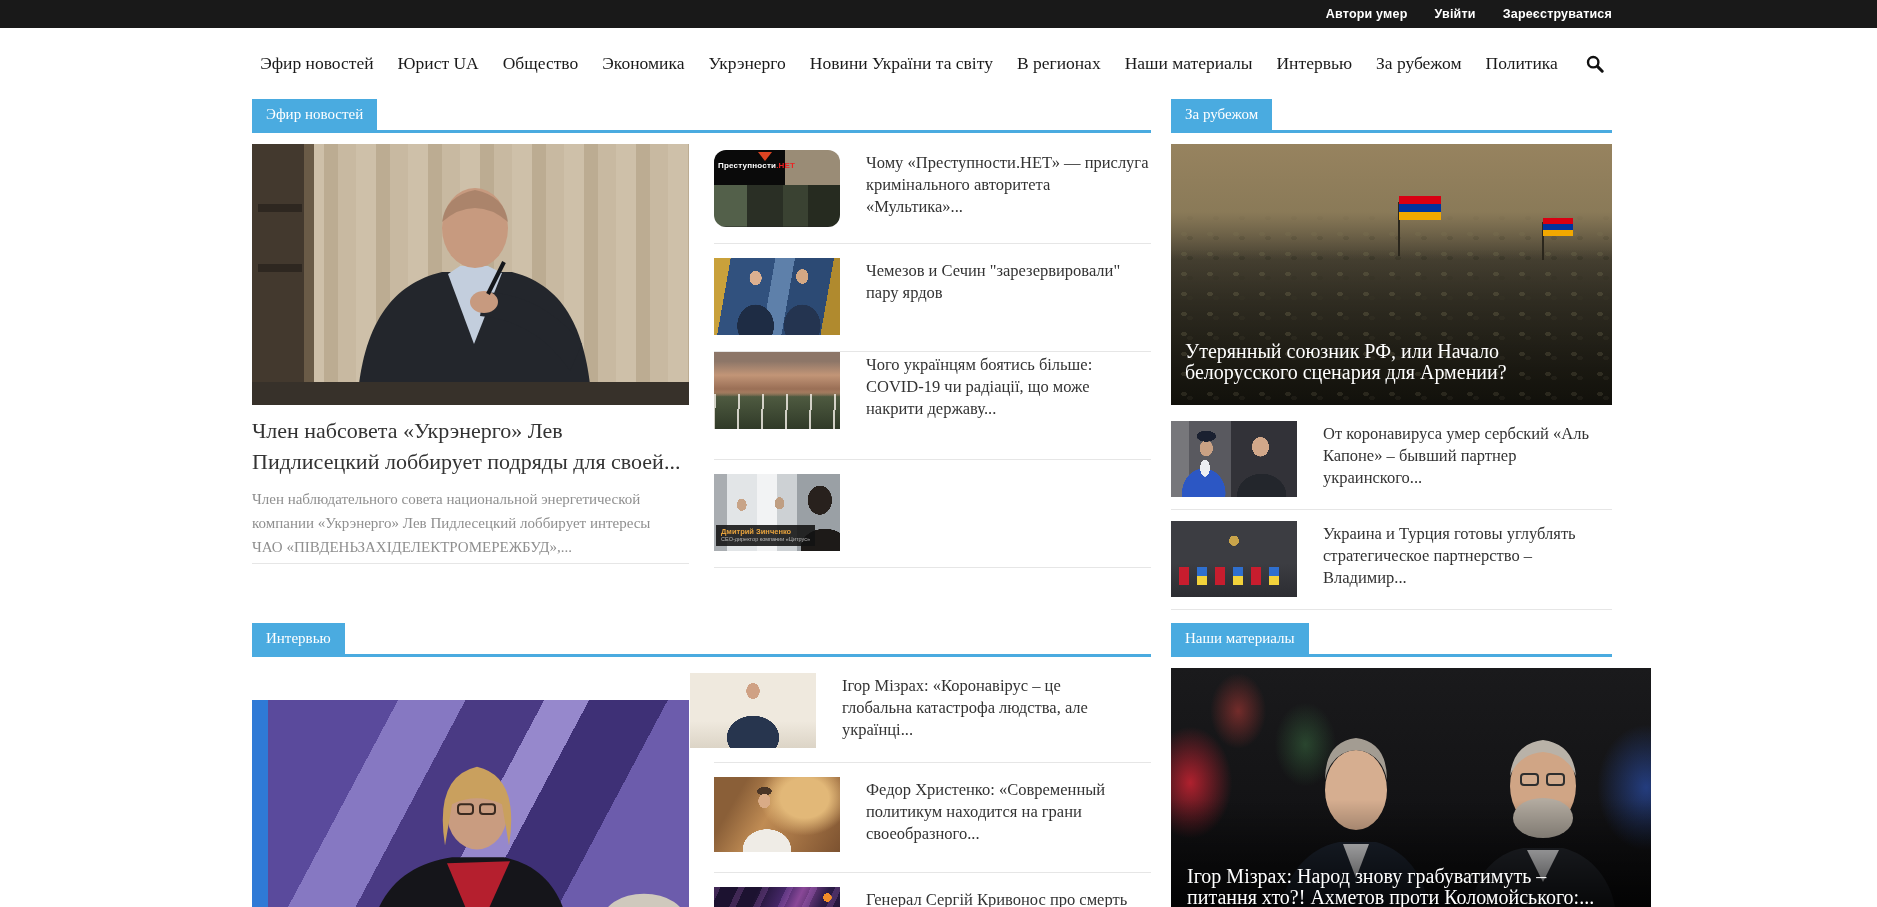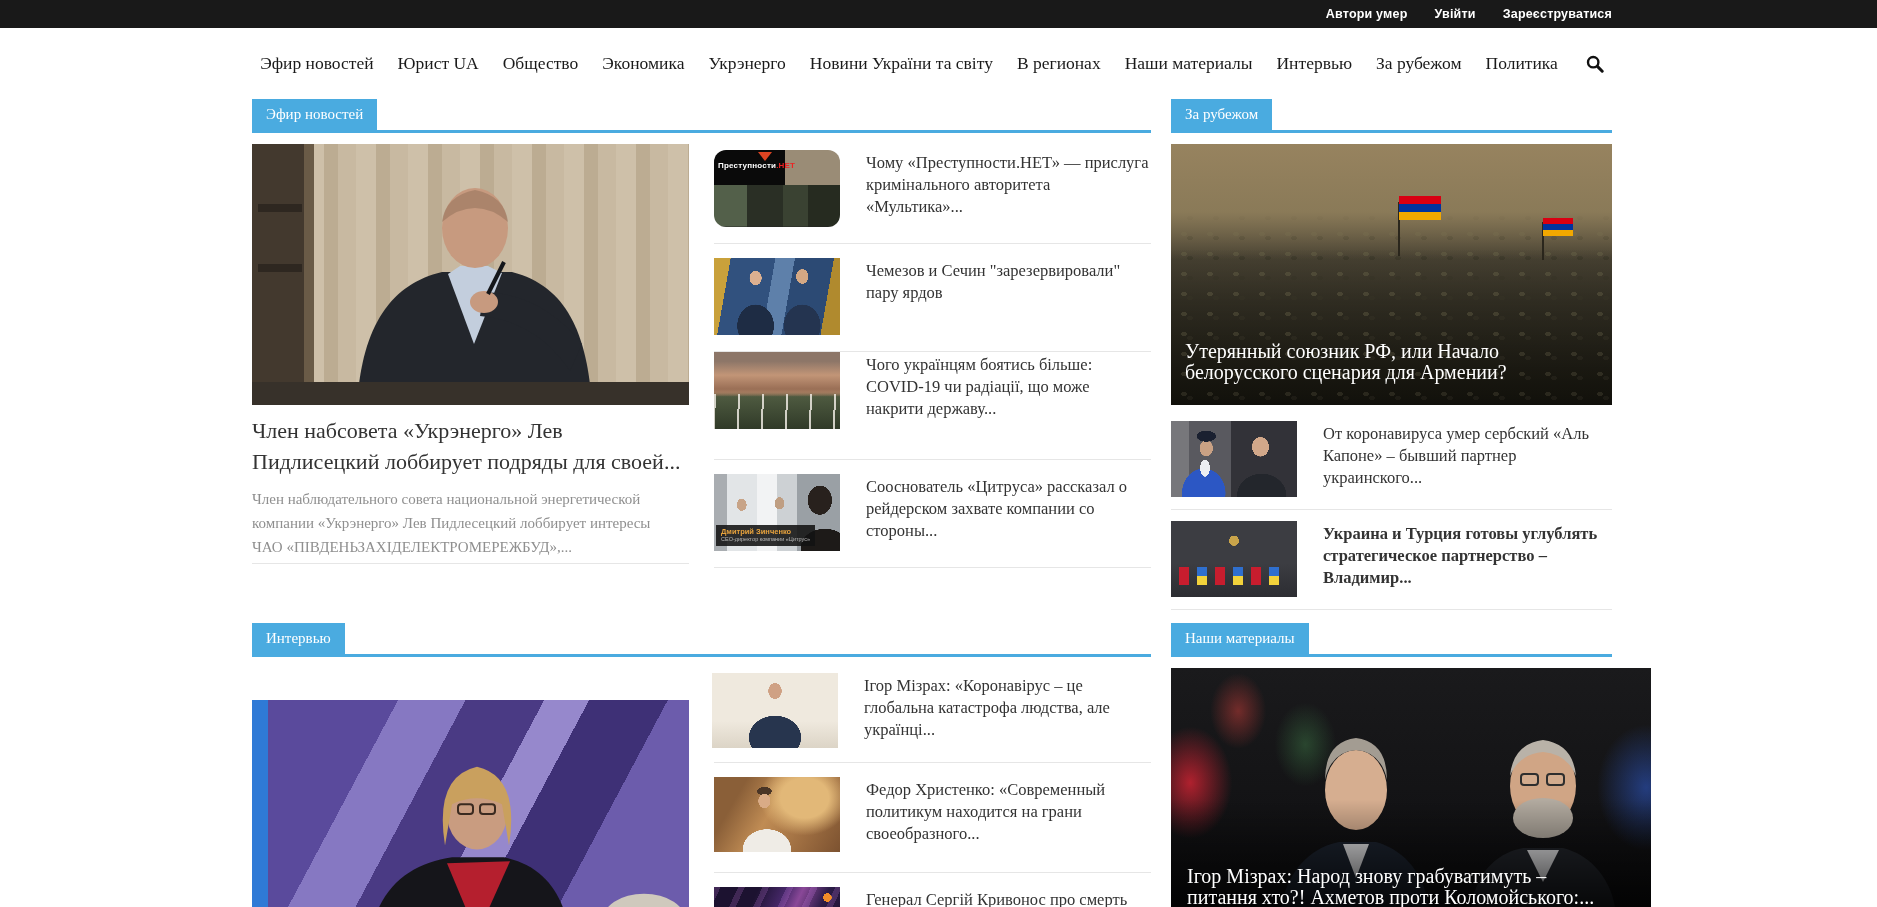--- a/index.html
+++ b/index.html
@@ -213,21 +213,20 @@
   </div>
   <div class="div-h" style="left:714px;top:459px;width:437px;"></div>
 
   <div class="row" style="left:714px;top:474px;width:437px;height:77px;">
     <div class="thumb t-zin">
       <div class="zin-cap">
         <div class="zin-name">Дмитрий Зинченко</div>
         <div class="zin-role">CEO-директор компании «Цитрус»</div>
       </div>
     </div>
-    <div class="rtitle">Сооснователь «Цитруса» рассказал о рейдерском захвате компании со стороны...</div>
   </div>
   <div class="div-h" style="left:714px;top:567px;width:437px;"></div>
 
   <div class="tab" style="left:1171px;top:99px;">За рубежом</div>
   <div class="rule" style="left:1171px;top:130px;width:441px;"></div>
 
   <div class="feat img-army" style="left:1171px;top:144px;width:441px;height:261px;">
     <svg viewBox="0 0 441 261" preserveAspectRatio="none">
       <line x1="228" y1="58" x2="228" y2="112" stroke="#2a261c" stroke-width="2"></line>
       <rect x="228" y="52" width="42" height="8" fill="#d90012"></rect>
@@ -242,21 +241,21 @@
   </div>
 
   <div class="row" style="left:1171px;top:421px;width:441px;height:76px;">
     <div class="thumb t-capone" style="height:76px;"></div>
     <div class="rtitle" style="width:289px;">От коронавируса умер сербский «Аль Капоне» – бывший партнер украинского...</div>
   </div>
   <div class="div-h" style="left:1171px;top:509px;width:441px;"></div>
 
   <div class="row" style="left:1171px;top:521px;width:441px;height:76px;">
     <div class="thumb t-flags" style="height:76px;"></div>
-    <div class="rtitle" style="width:289px;font-weight:bold;">Украина и Турция готовы углублять стратегическое партнерство – Владимир...</div>
+    <div class="rtitle" style="width:289px;">Украина и Турция готовы углублять стратегическое партнерство – Владимир...</div>
   </div>
   <div class="div-h" style="left:1171px;top:609px;width:441px;"></div>
 
   <div class="tab" style="left:252px;top:623px;">Интервью</div>
   <div class="rule" style="left:252px;top:654px;width:899px;"></div>
 
   <div class="feat img-studio" style="left:252px;top:668px;width:437px;height:235px;margin-top:32px;">
     <svg viewBox="0 0 437 239" preserveAspectRatio="none">
       <ellipse cx="392" cy="225" rx="42" ry="28" fill="#cfc9bd"></ellipse>
       <path d="M118 239 C128 188 160 166 200 160 L252 160 C292 168 312 198 318 239 Z" fill="#15151a"></path>
@@ -266,21 +265,21 @@
       <rect x="206" y="106" width="15" height="10" rx="3" fill="none" stroke="#3a2a20" stroke-width="2"></rect>
       <rect x="228" y="106" width="15" height="10" rx="3" fill="none" stroke="#3a2a20" stroke-width="2"></rect>
     </svg>
     <div class="studio-bar">
       <span class="studio-name">Ганна ФАЗИКОШ</span>
       <span class="studio-logo">ДЕТАЛІ</span>
       <span class="studio-badge">2</span>
     </div>
   </div>
 
-  <div class="row" style="left:712px;top:673px;width:437px;height:75px;">
+  <div class="row" style="left:690px;top:673px;width:437px;height:75px;">
     <div class="thumb t-miz" style="height:75px;"></div>
     <div class="rtitle">Ігор Мізрах: «Коронавірус – це глобальна катастрофа людства, але українці...</div>
   </div>
   <div class="div-h" style="left:714px;top:762px;width:437px;"></div>
 
   <div class="row" style="left:714px;top:777px;width:437px;height:75px;">
     <div class="thumb t-khr" style="height:75px;"></div>
     <div class="rtitle">Федор Христенко: «Современный политикум находится на грани своеобразного...</div>
   </div>
   <div class="div-h" style="left:714px;top:872px;width:437px;"></div>

